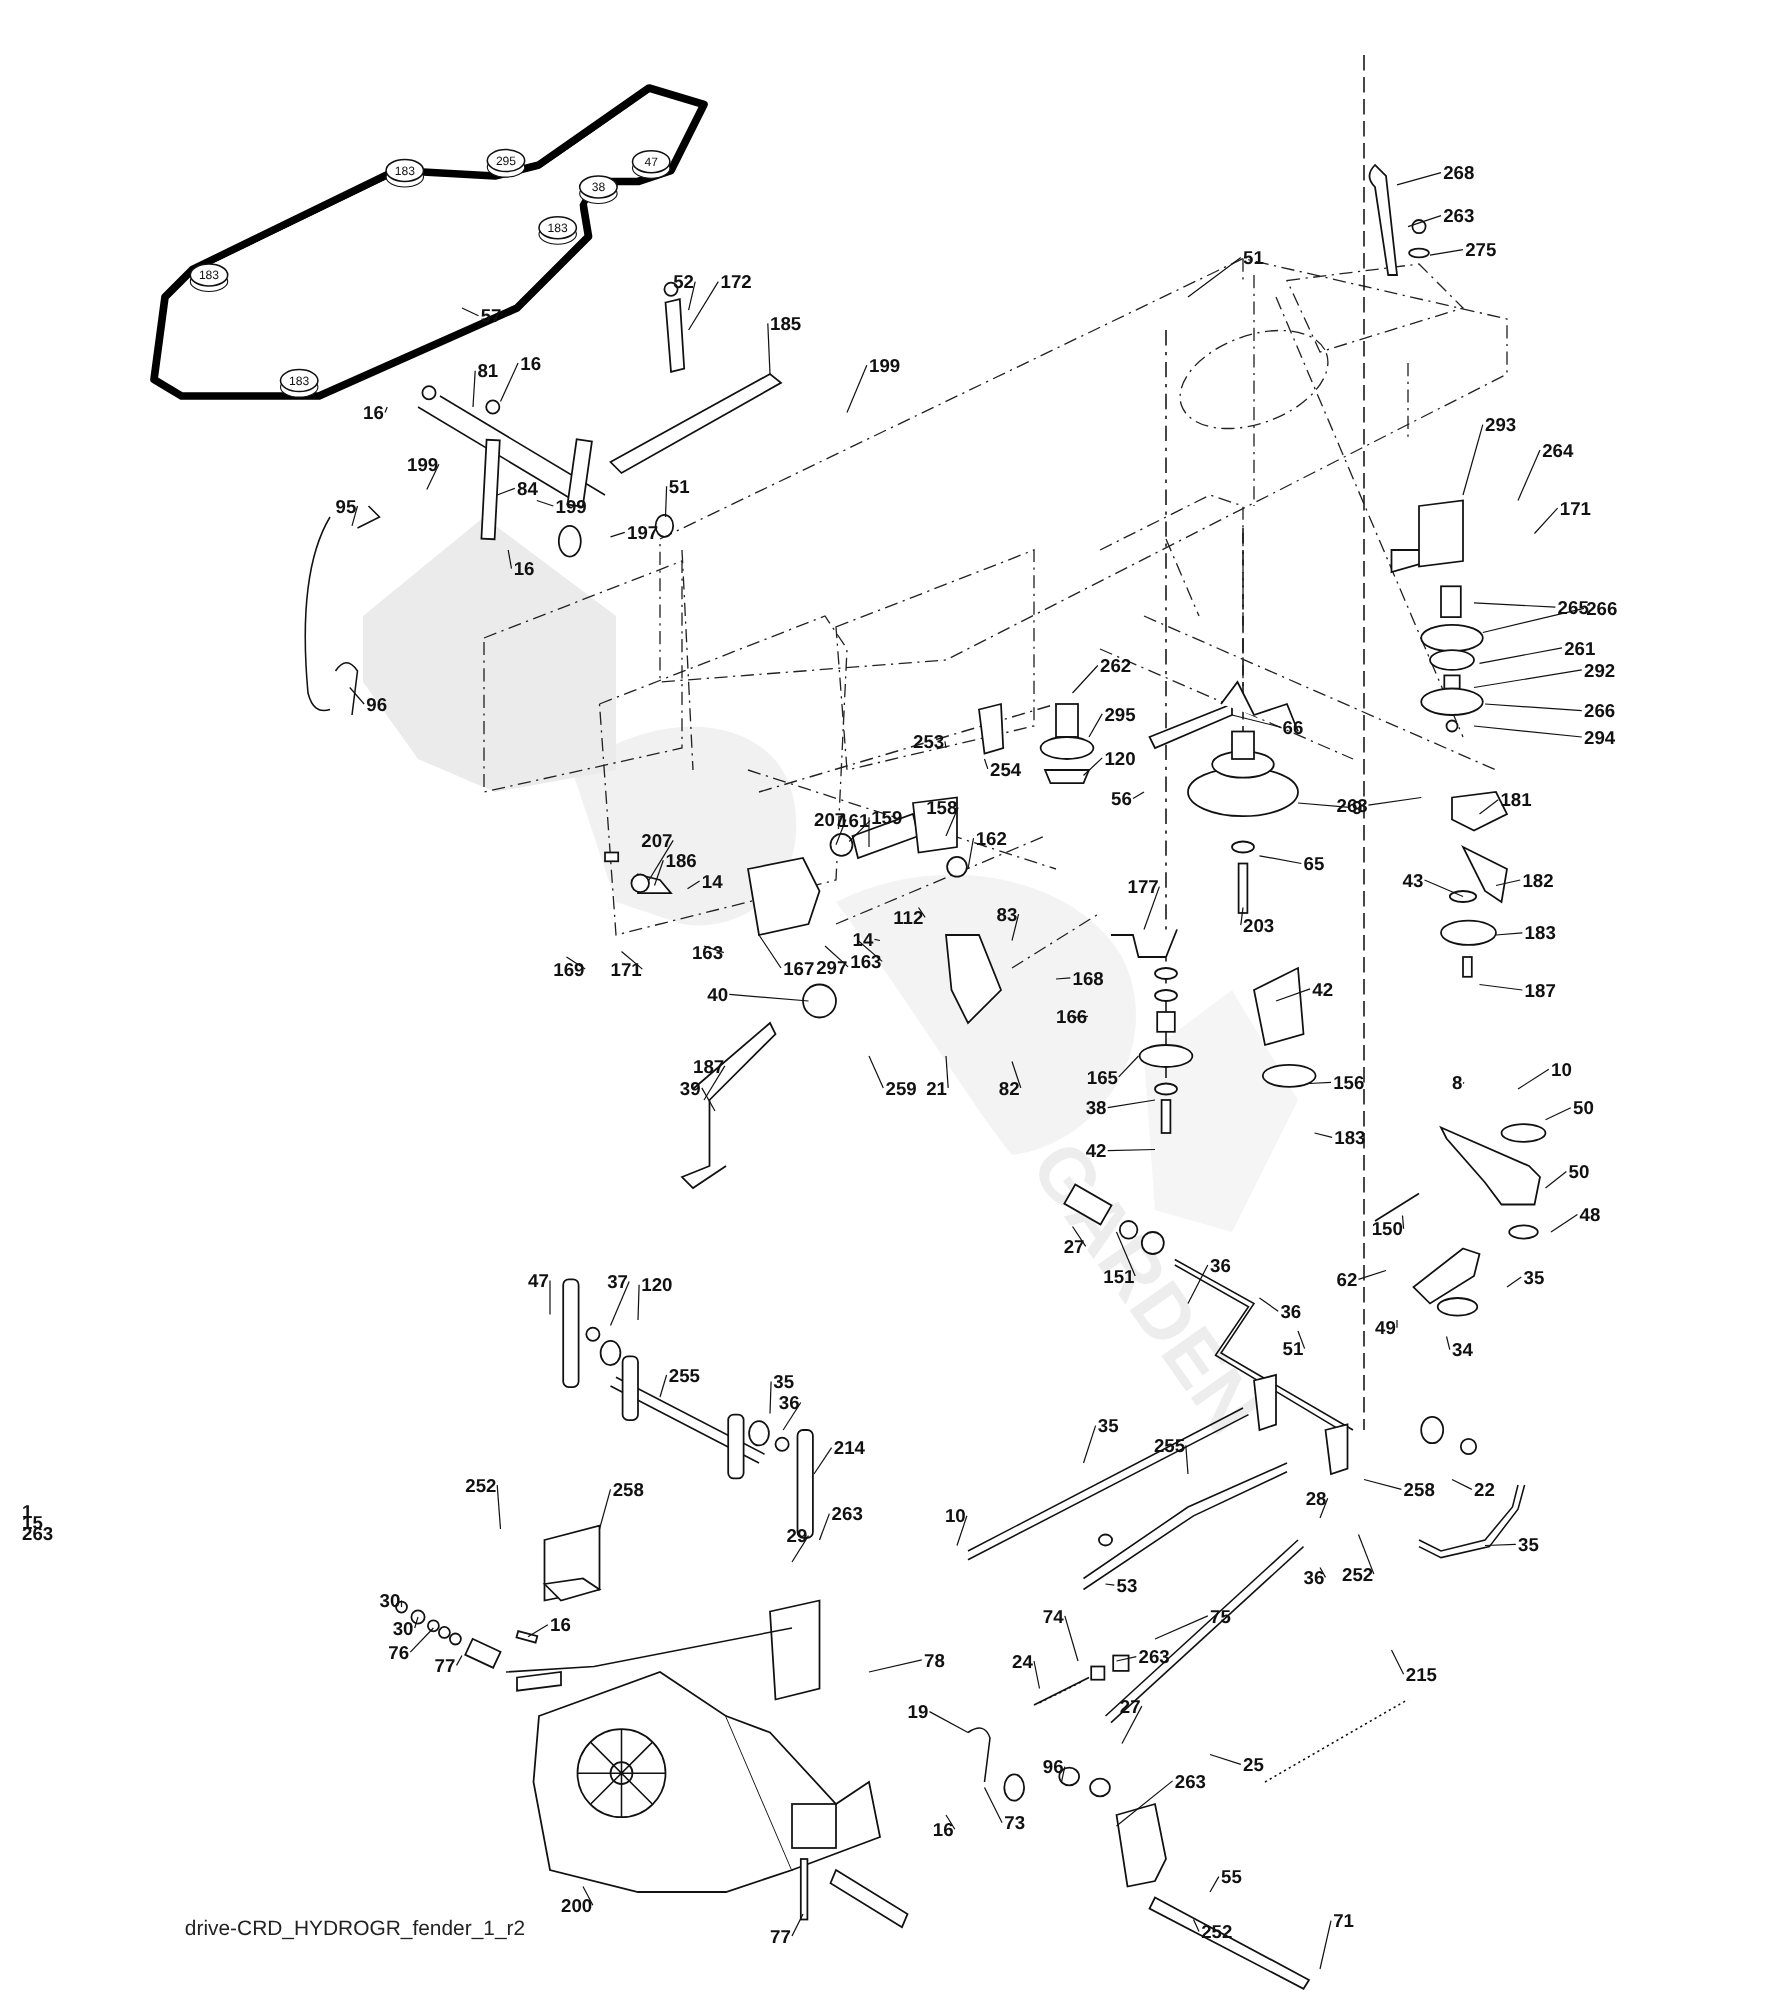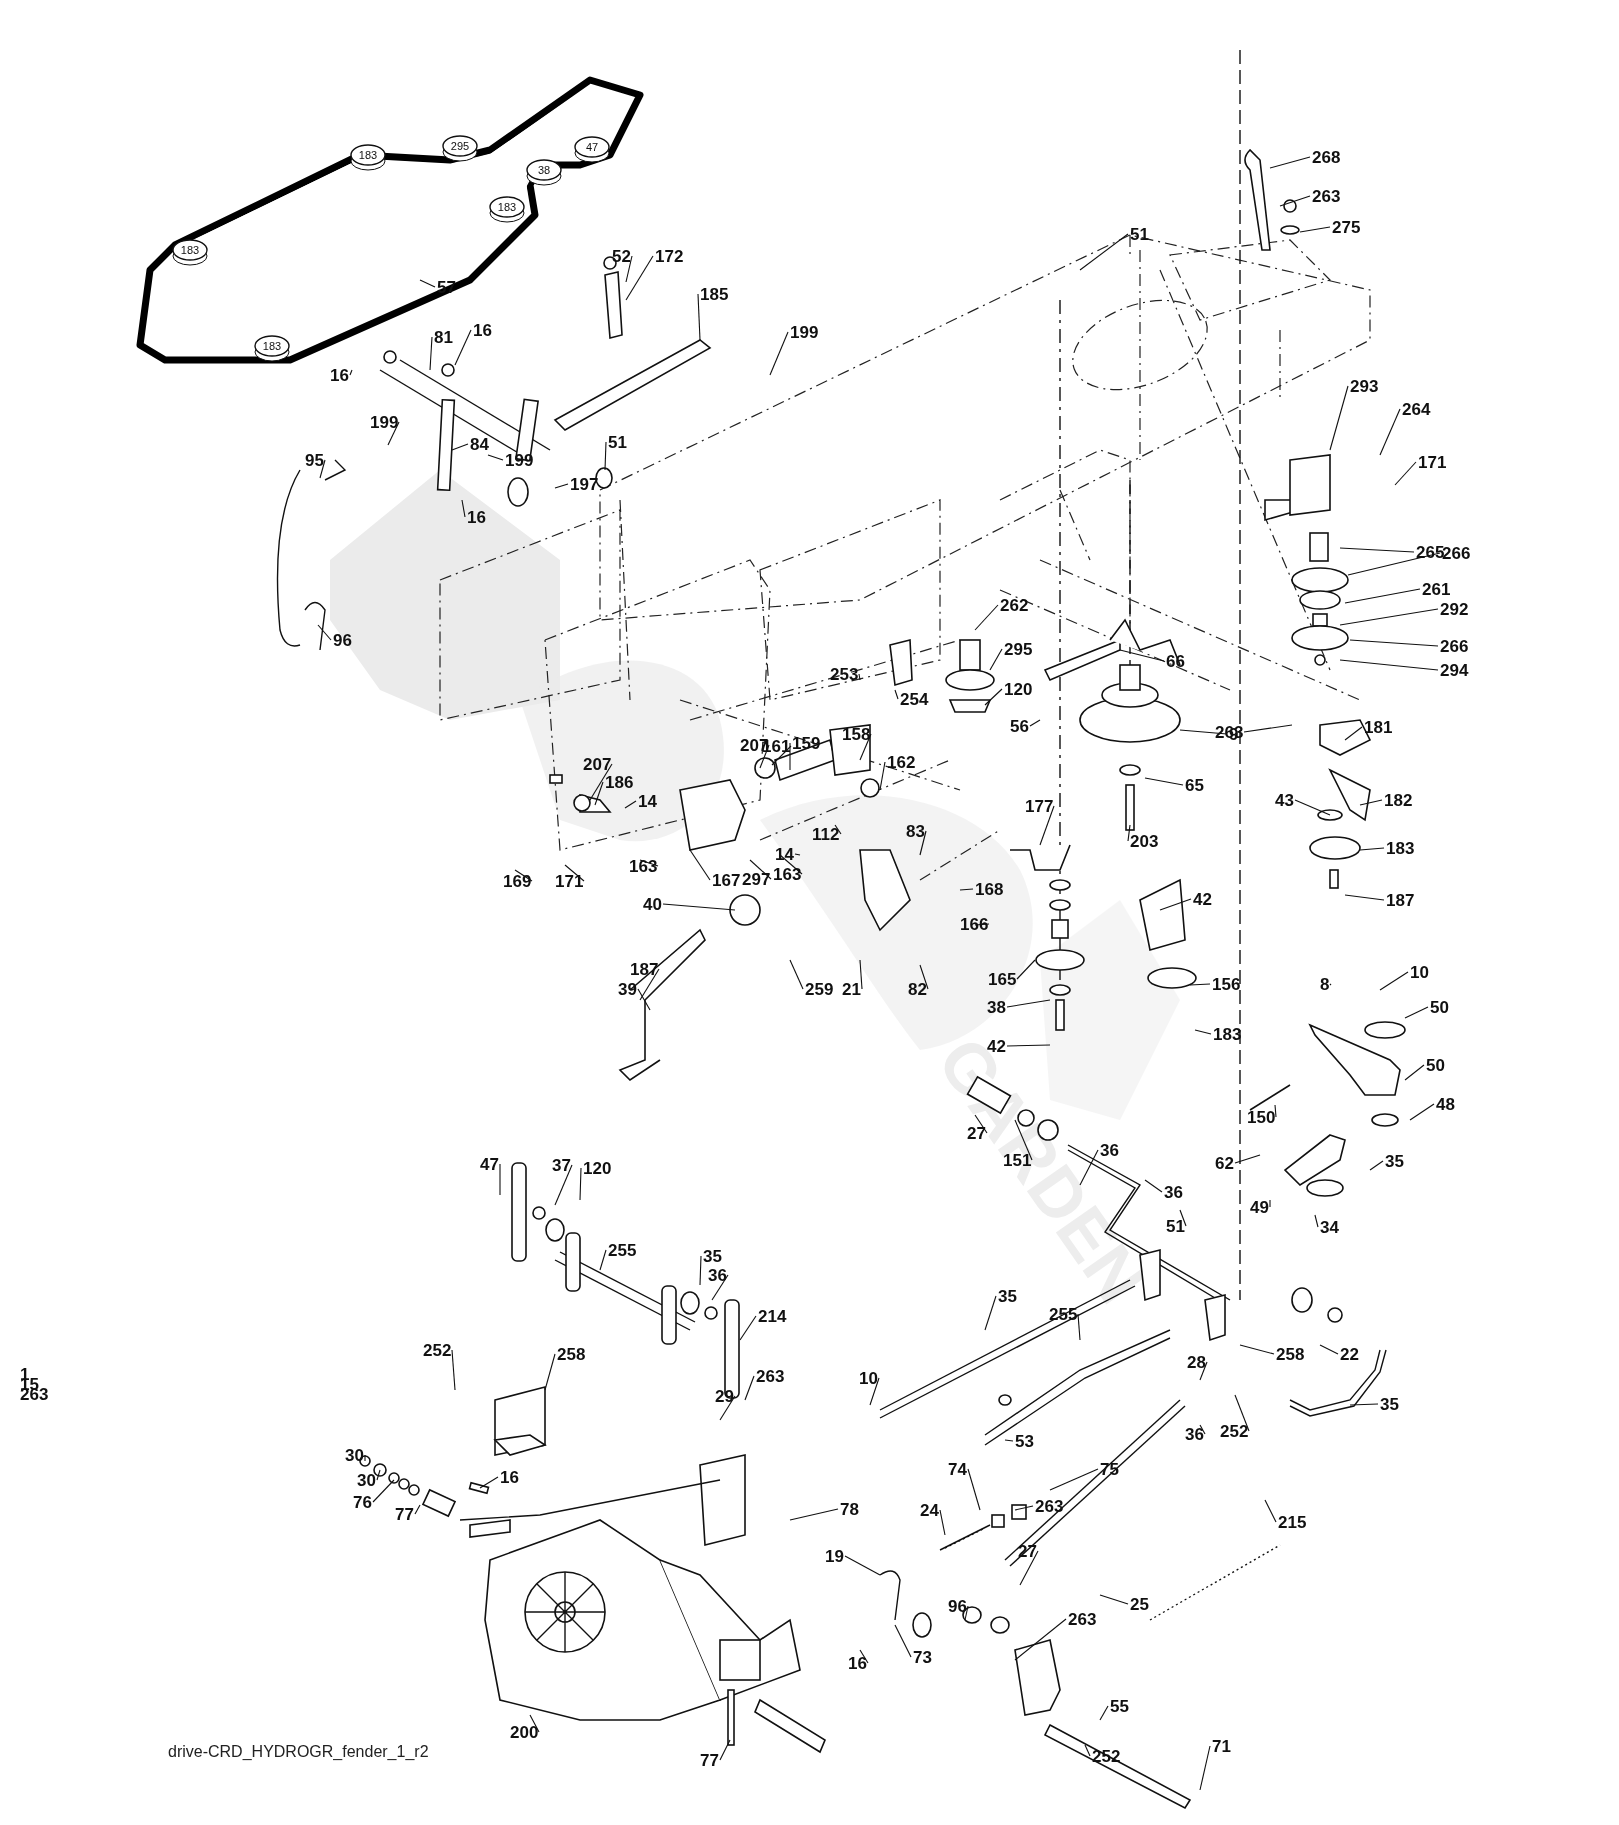--- a/index.html
+++ b/index.html
@@ -1,21 +1,21 @@
 <!DOCTYPE html>
 <html><head>
 <meta charset="utf-8">
 <style>
   html, body { margin: 0; padding: 0; background: #ffffff; }
   body { width: 1619px; height: 1825px; position: relative; overflow: hidden;
          font-family: "Liberation Sans", sans-serif; }
   #diagram { position: absolute; left: 0; top: 0; width: 1619px; height: 1825px; }
   .callout { font-family: "Liberation Sans", sans-serif; font-weight: bold; font-size: 17px; fill: #111; }
   .belt-label { font-family: "Liberation Sans", sans-serif; font-size: 11px; fill: #111; }
-  .footer-code { position: absolute; left: 168px; top: 1743px; font-size: 16px; color: #222;
+  .footer-code { position: absolute; left: 168px; top: 1743px; font-size: 19px; color: #222;
                  font-family: "Liberation Sans", sans-serif; }
   .wm { fill: #ebebeb; }
   .wm-text { font-family: "Liberation Sans", sans-serif; fill: #ededed; font-weight: bold; }
   .ln { stroke: #111; stroke-width: 1.4; fill: none; }
   .dash { stroke: #222; stroke-width: 1.2; fill: none; stroke-dasharray: 12 5 2 5; }
   .part { stroke: #111; stroke-width: 1.6; fill: #fff; }
   .leader { stroke: #111; stroke-width: 1.1; }
 </style>
 </head>
 <body>

